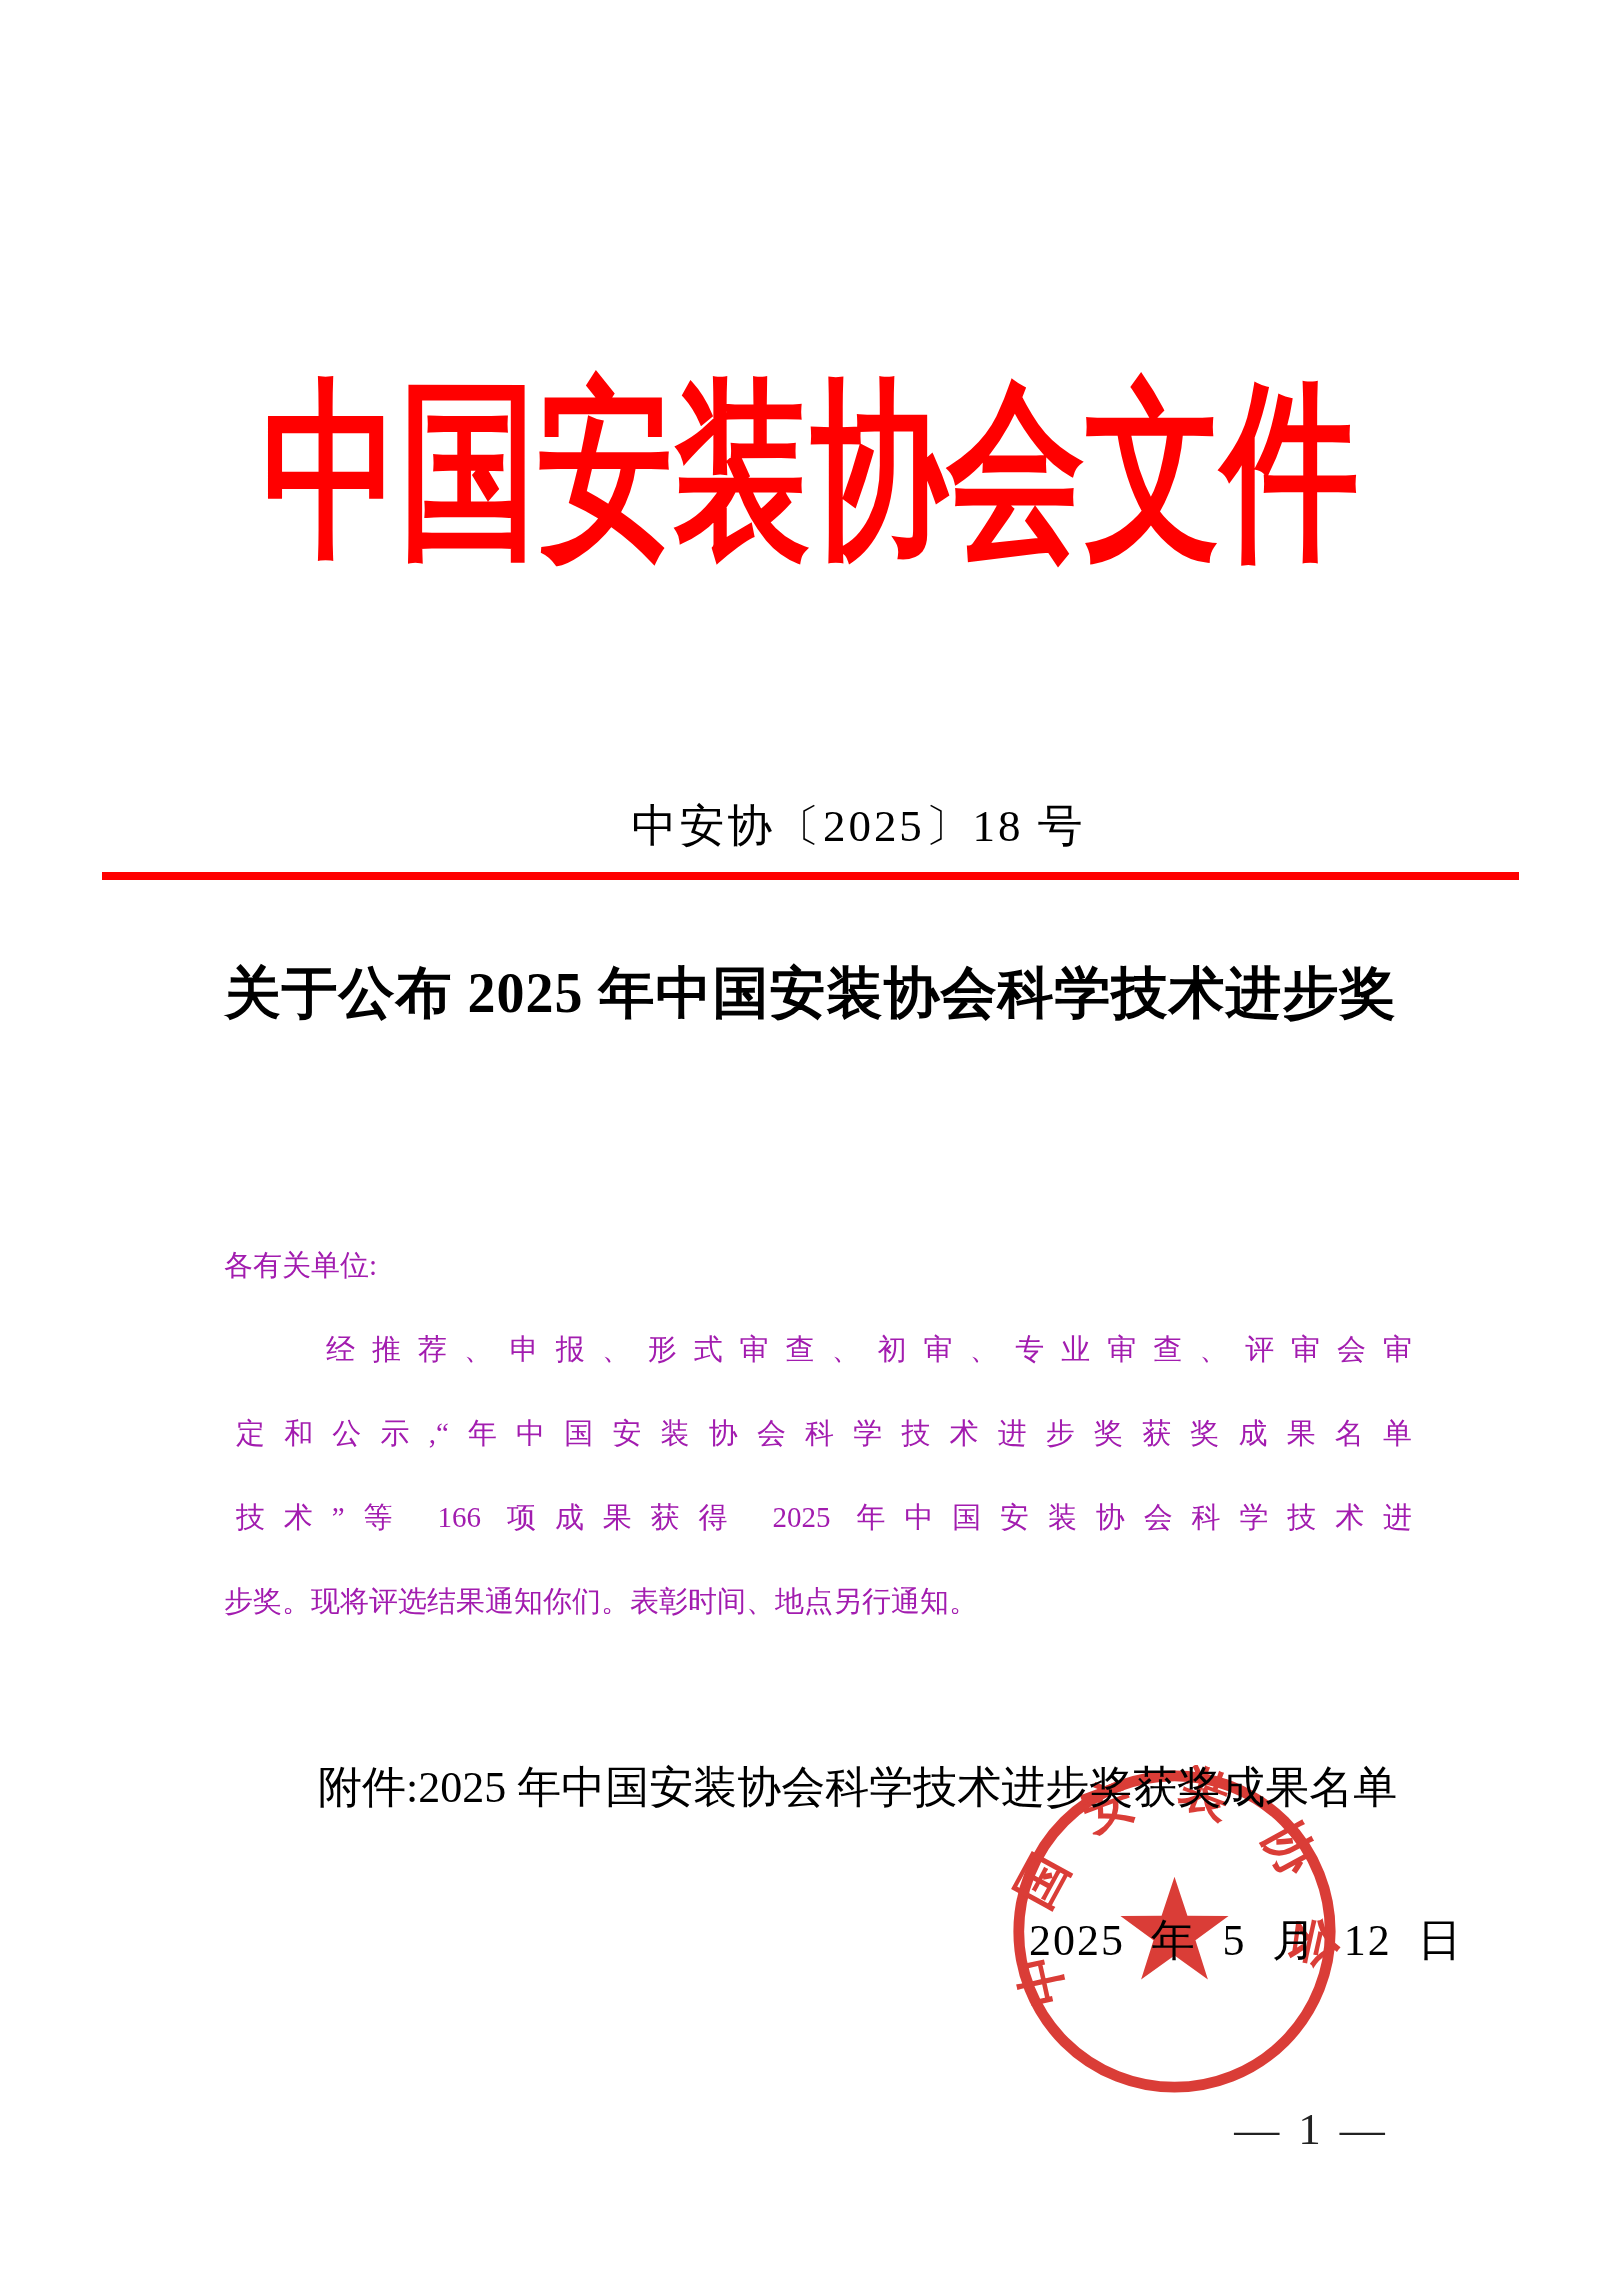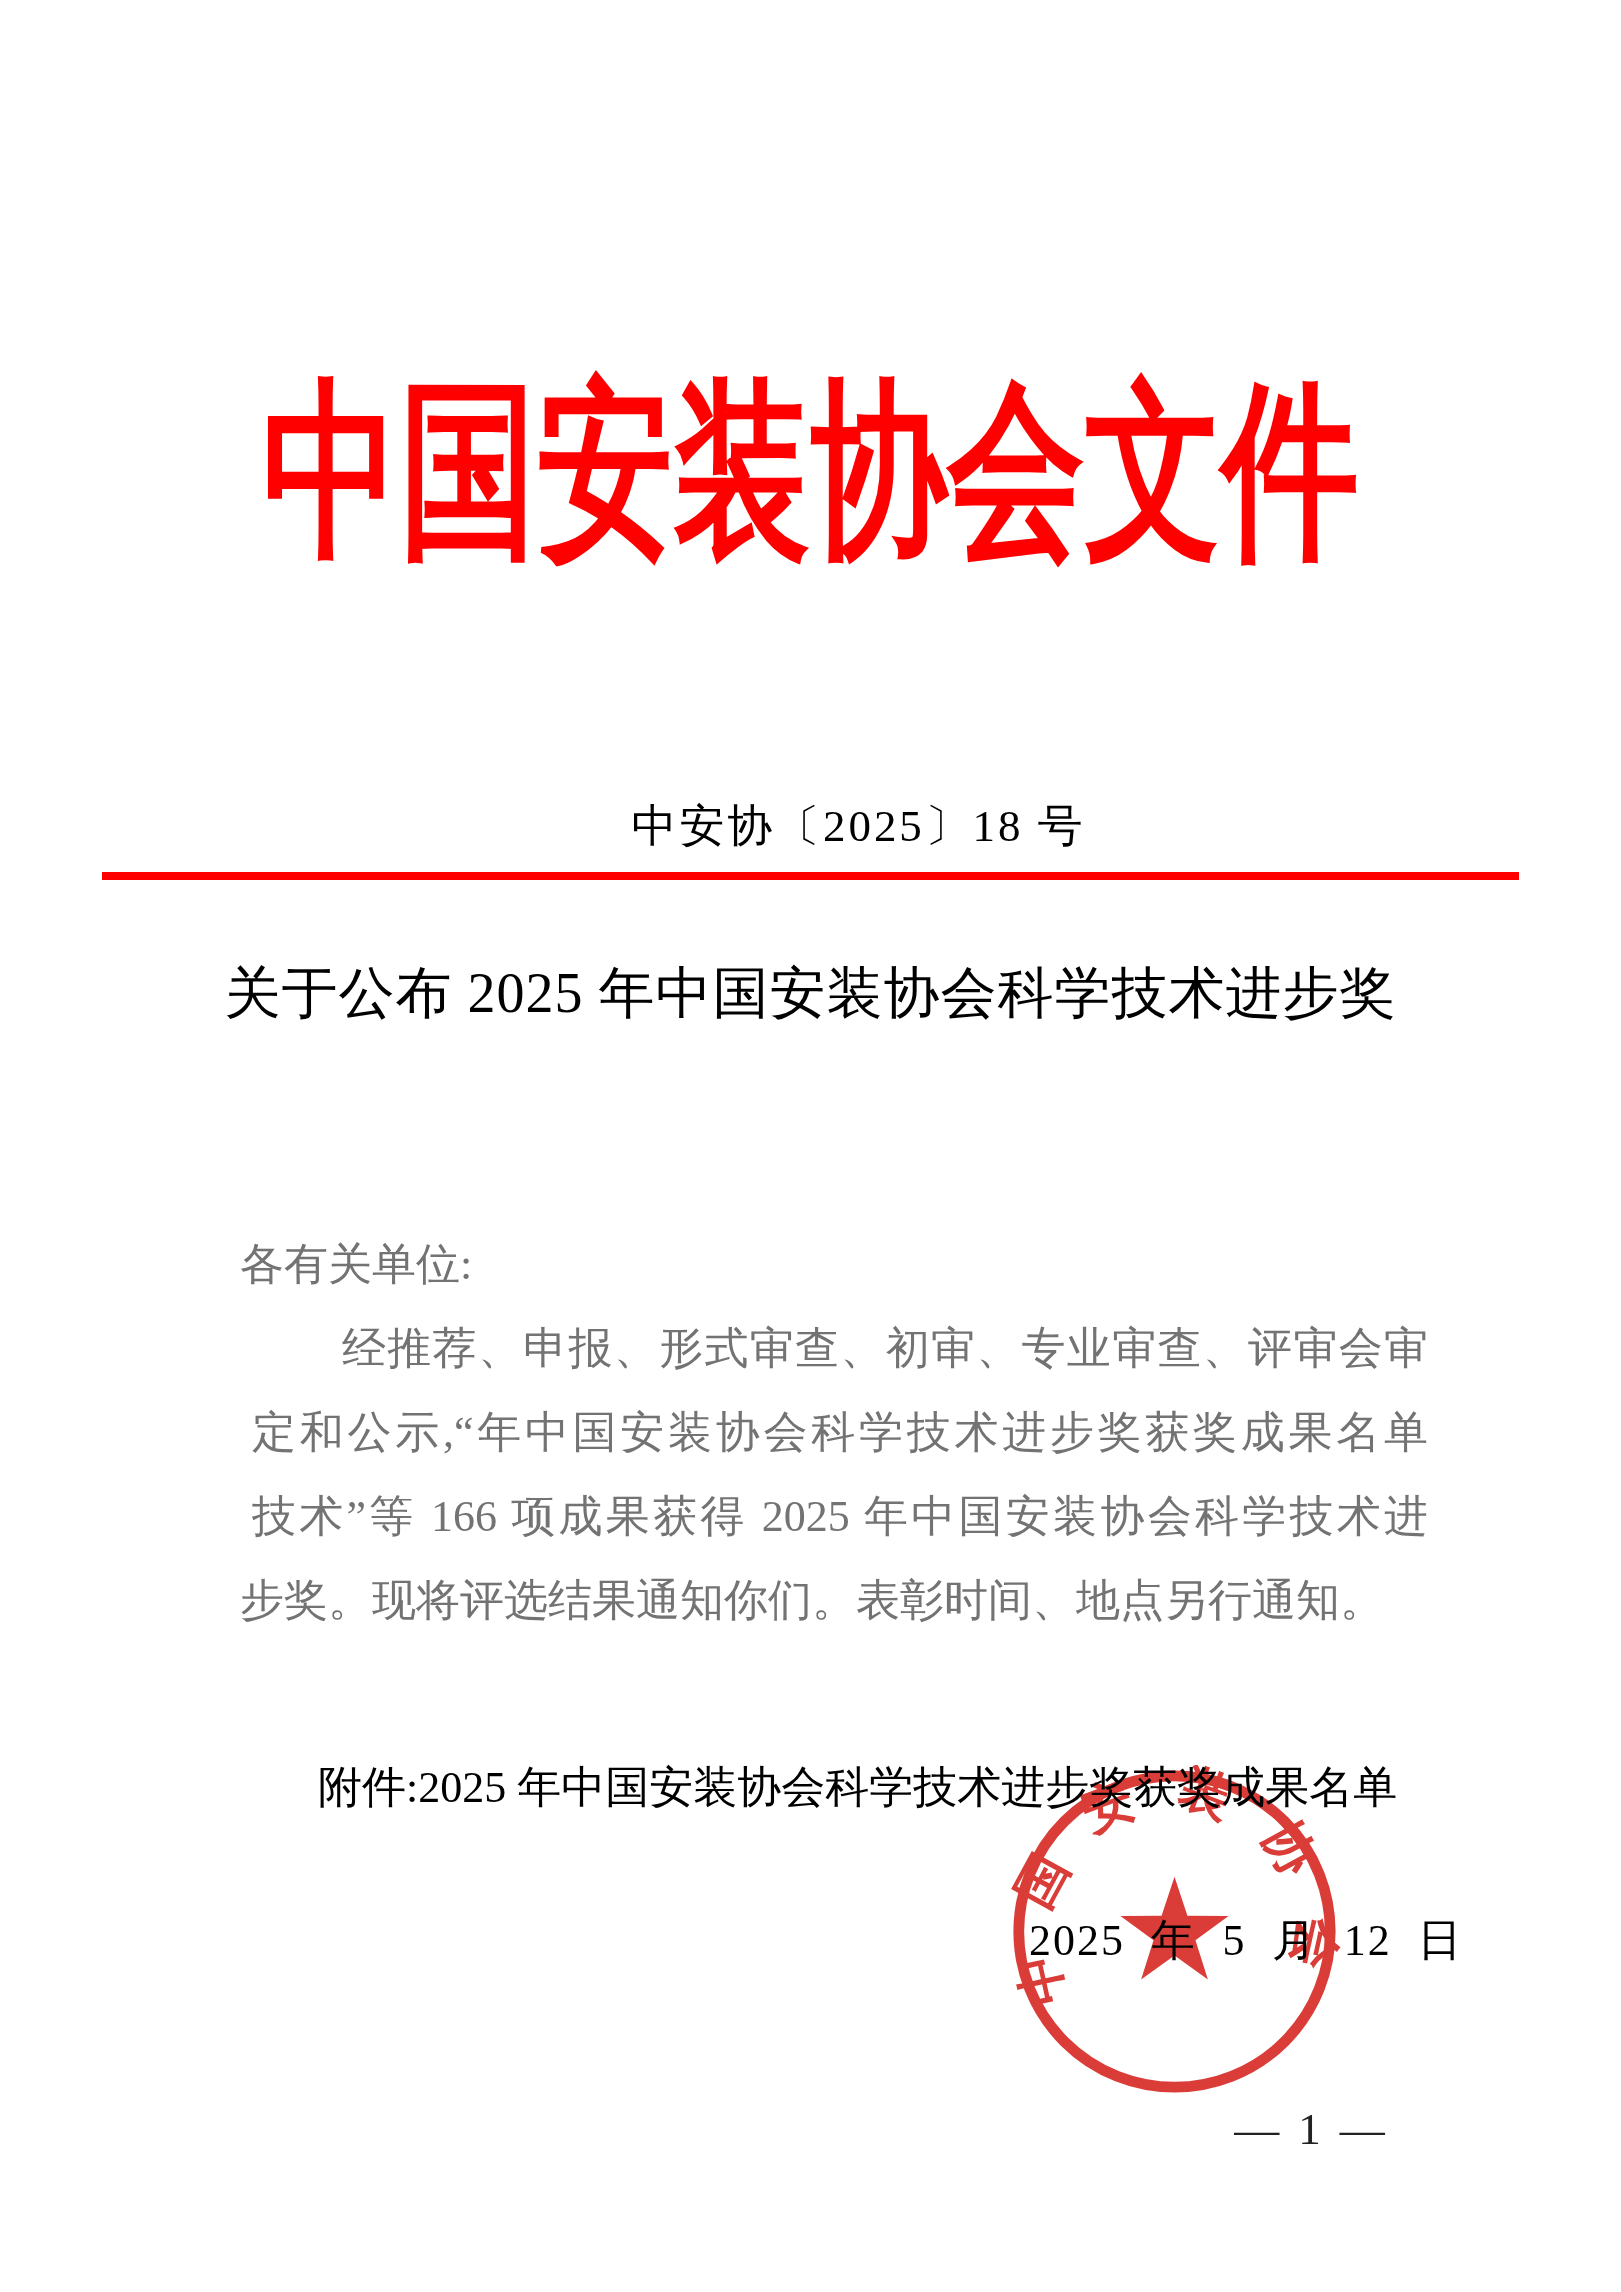--- a/index.html
+++ b/index.html
@@ -53,33 +53,33 @@
   }
   
   .notice-title {
     position: absolute;
     top: 943px;
     left: 0;
     width: 100%;
     text-align: center;
     font-size: 56px;
     line-height: 101px;
-    font-weight: normal;
+    font-weight: bold;
     color: #000000;
     letter-spacing: 1px;
   }
   
   .content {
     position: absolute;
     top: 1223px;
-    left: 240px;
+    left: 224px;
     width: 1176px;
-    font-size: 44px;
+    font-size: 29px;
     line-height: 84px;
-    color: #737373;
+    color: #a21caf;
   }
   .content .line { width: 100%; }
   .content .line.fill {
     text-align: justify;
     text-align-last: justify;
     margin-left: 12px;
   }
   .content .line.indent { text-indent: 90px; }
   
   .attachment {

